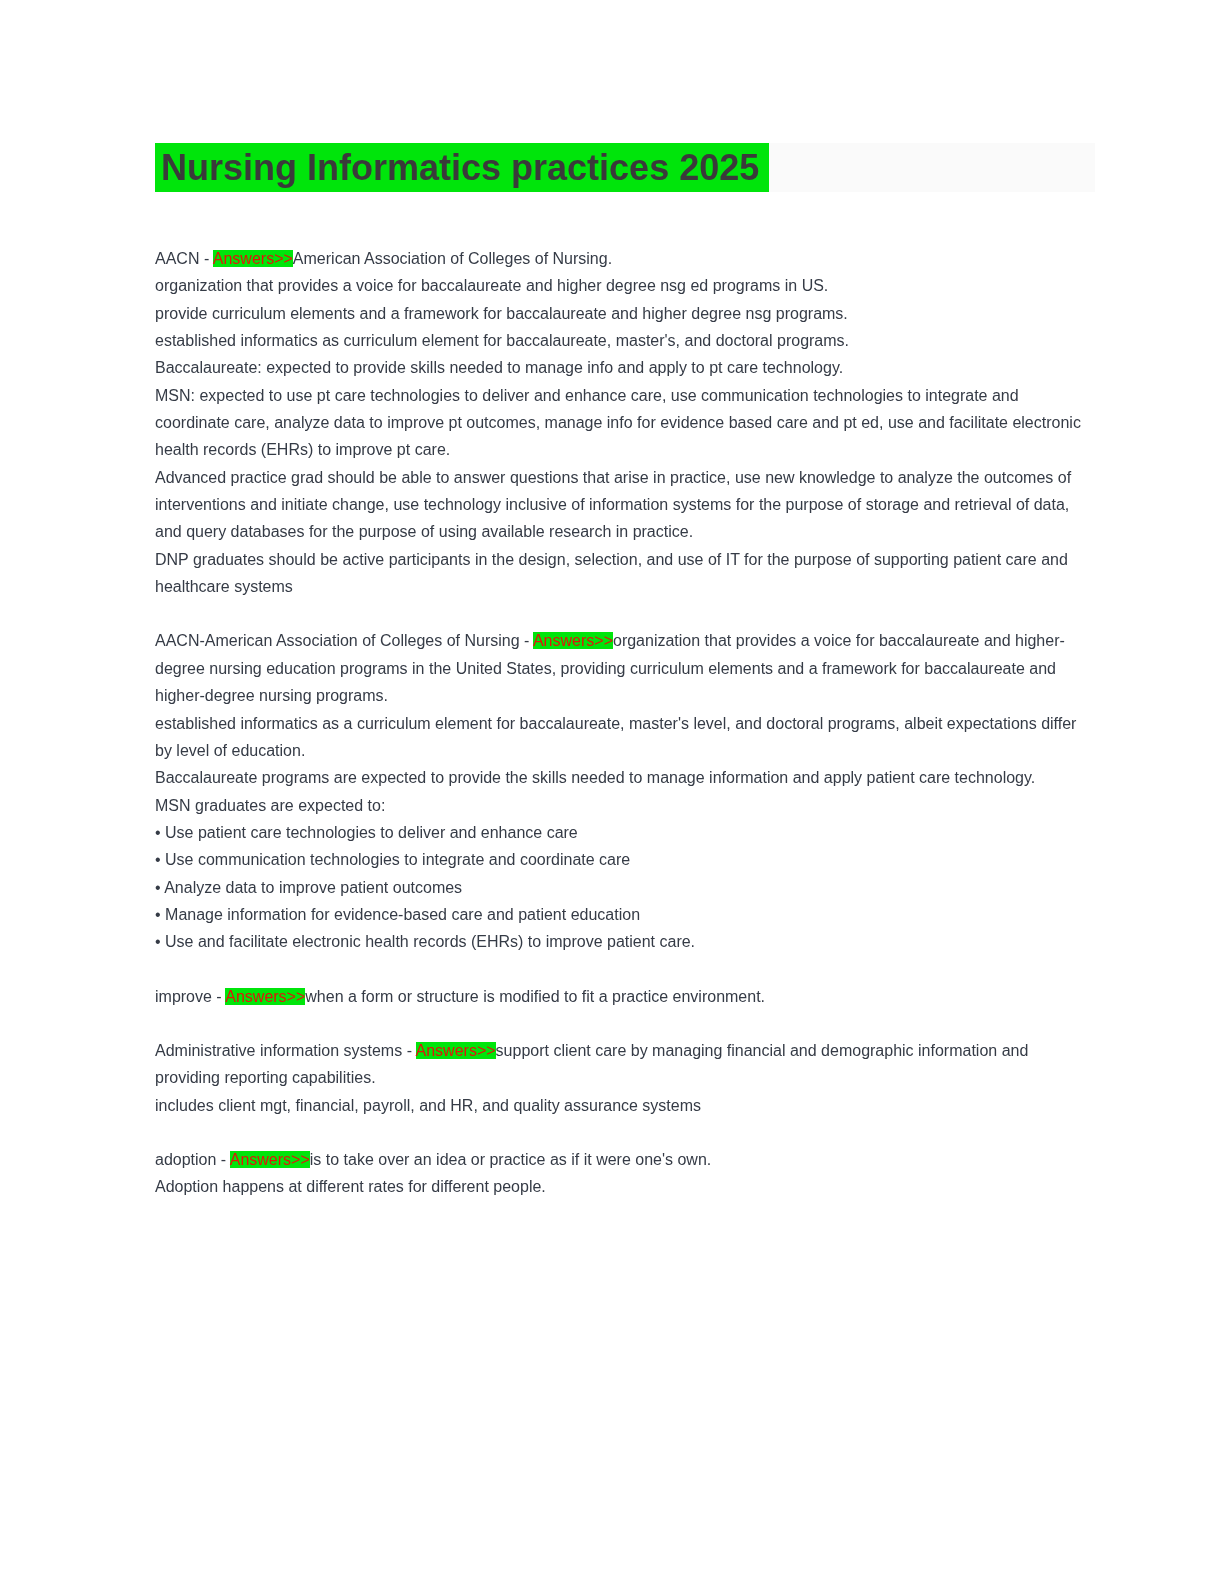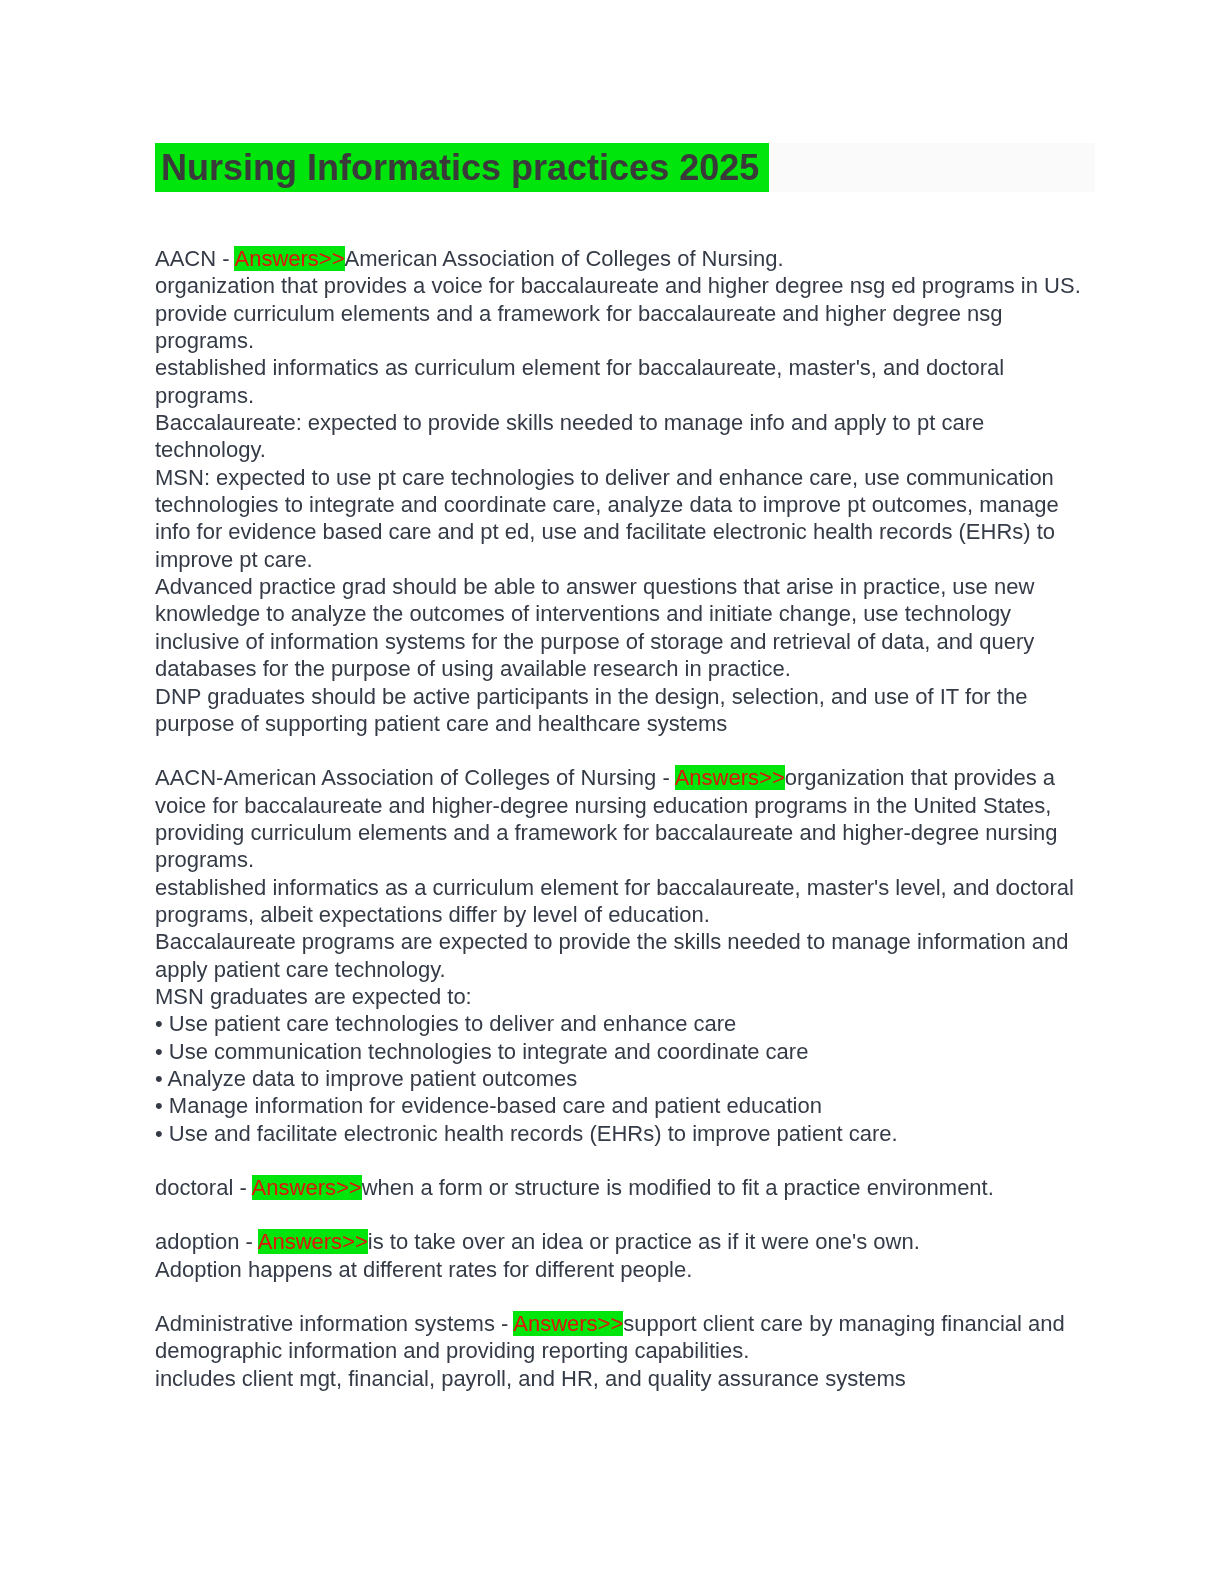--- a/index.html
+++ b/index.html
@@ -31,21 +31,21 @@
     font-size: 36px;
     line-height: 49px;
     padding: 0 10px 0 6px;
     white-space: nowrap;
   }
   .title-filler {
     flex: 1;
     background: var(--filler, #fafafa);
   }
   .content {
-    font-size: 22px;
+    font-size: 16px;
     line-height: 27.35px;
     color: var(--body-text, #353b46);
   }
   .entry {
     margin: 0 0 27px 0;
   }
   .answer-marker {
     background: var(--hl, #00e50b);
     color: var(--answer-text, #e0150a);
   }
@@ -54,17 +54,17 @@
 <body>
 
 <div class="page">
   <div class="title-row">
     <span class="doc-title">Nursing Informatics practices 2025</span>
     <span class="title-filler"></span>
   </div>
   <div class="content">
       <div class="entry"><span>AACN - </span><span class="answer-marker">Answers&gt;&gt;</span><span>American Association of Colleges of Nursing.</span><br><span>organization that provides a voice for baccalaureate and higher degree nsg ed programs in US.</span><br><span>provide curriculum elements and a framework for baccalaureate and higher degree nsg programs.</span><br><span>established informatics as curriculum element for baccalaureate, master's, and doctoral programs.</span><br><span>Baccalaureate: expected to provide skills needed to manage info and apply to pt care technology.</span><br><span>MSN: expected to use pt care technologies to deliver and enhance care, use communication technologies to integrate and coordinate care, analyze data to improve pt outcomes, manage info for evidence based care and pt ed, use and facilitate electronic health records (EHRs) to improve pt care.</span><br><span>Advanced practice grad should be able to answer questions that arise in practice, use new knowledge to analyze the outcomes of interventions and initiate change, use technology inclusive of information systems for the purpose of storage and retrieval of data, and query databases for the purpose of using available research in practice.</span><br><span>DNP graduates should be active participants in the design, selection, and use of IT for the purpose of supporting patient care and healthcare systems</span></div>
       <div class="entry"><span>AACN-American Association of Colleges of Nursing - </span><span class="answer-marker">Answers&gt;&gt;</span><span>organization that provides a voice for baccalaureate and higher-degree nursing education programs in the United States, providing curriculum elements and a framework for baccalaureate and higher-degree nursing programs.</span><br><span>established informatics as a curriculum element for baccalaureate, master's level, and doctoral programs, albeit expectations differ by level of education.</span><br><span>Baccalaureate programs are expected to provide the skills needed to manage information and apply patient care technology.</span><br><span>MSN graduates are expected to:</span><br><span>• Use patient care technologies to deliver and enhance care</span><br><span>• Use communication technologies to integrate and coordinate care</span><br><span>• Analyze data to improve patient outcomes</span><br><span>• Manage information for evidence-based care and patient education</span><br><span>• Use and facilitate electronic health records (EHRs) to improve patient care.</span></div>
-      <div class="entry"><span>doctoral - </span><span class="answer-marker">Answers&gt;&gt;</span><span>when a form or structure is modified to fit a practice environment.</span></div>
+      <div class="entry"><span>improve - </span><span class="answer-marker">Answers&gt;&gt;</span><span>when a form or structure is modified to fit a practice environment.</span></div>
+      <div class="entry"><span>Administrative information systems - </span><span class="answer-marker">Answers&gt;&gt;</span><span>support client care by managing financial and demographic information and providing reporting capabilities.</span><br><span>includes client mgt, financial, payroll, and HR, and quality assurance systems</span></div>
       <div class="entry"><span>adoption - </span><span class="answer-marker">Answers&gt;&gt;</span><span>is to take over an idea or practice as if it were one's own.</span><br><span>Adoption happens at different rates for different people.</span></div>
-      <div class="entry"><span>Administrative information systems - </span><span class="answer-marker">Answers&gt;&gt;</span><span>support client care by managing financial and demographic information and providing reporting capabilities.</span><br><span>includes client mgt, financial, payroll, and HR, and quality assurance systems</span></div>
     </div>
 </div>
 
 </body></html>

